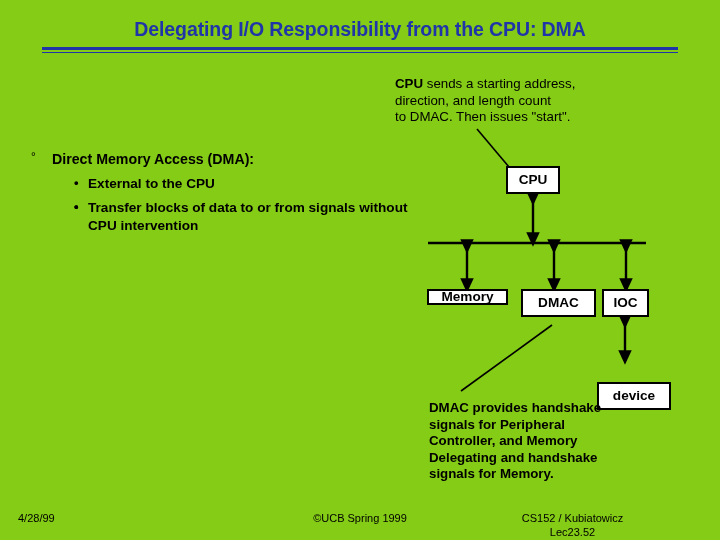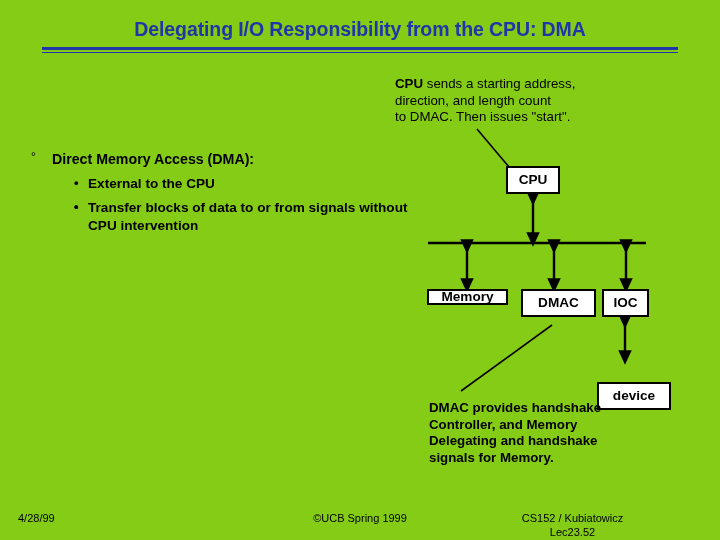--- a/index.html
+++ b/index.html
@@ -229,20 +229,21 @@
     </div>
   <div class="node" id="node-ioc">
       <span>IOC</span>
     </div>
   <div class="node" id="node-device">
       <span>device</span>
     </div>
 
   <div class="txt-block" id="callout-bottom">
     <div>DMAC provides handshake</div>
+    <div>signals for Peripheral</div>
     <div>Controller, and Memory</div>
     <div>Delegating and handshake</div>
     <div>signals for Memory.</div>
   </div>
 
   <div class="footer" id="footer-date">4/28/99</div>
   <div class="footer" id="footer-center">©UCB Spring 1999</div>
   <div class="footer" id="footer-right">
     <div>CS152 / Kubiatowicz</div>
     <div>Lec23.52</div>

